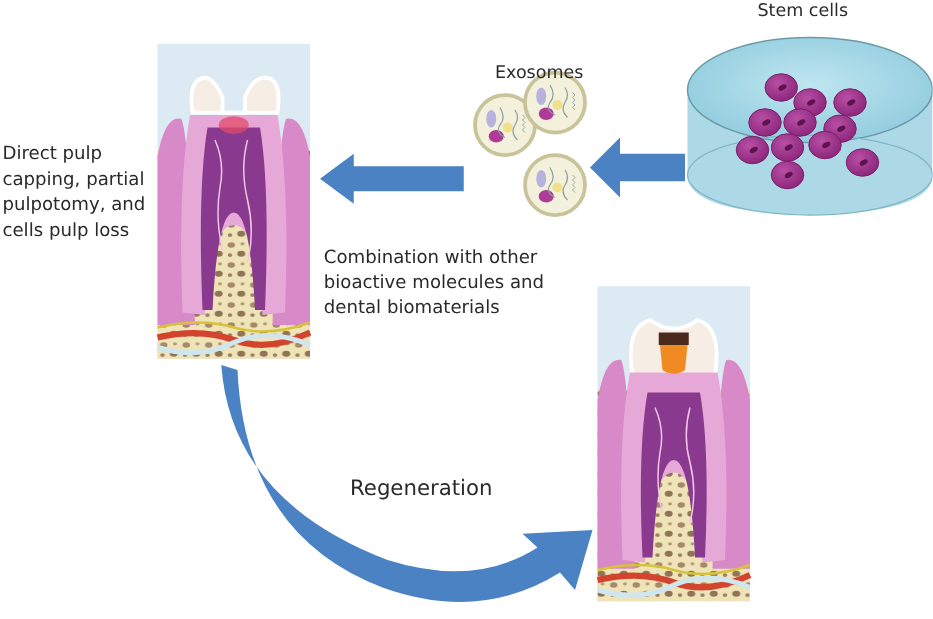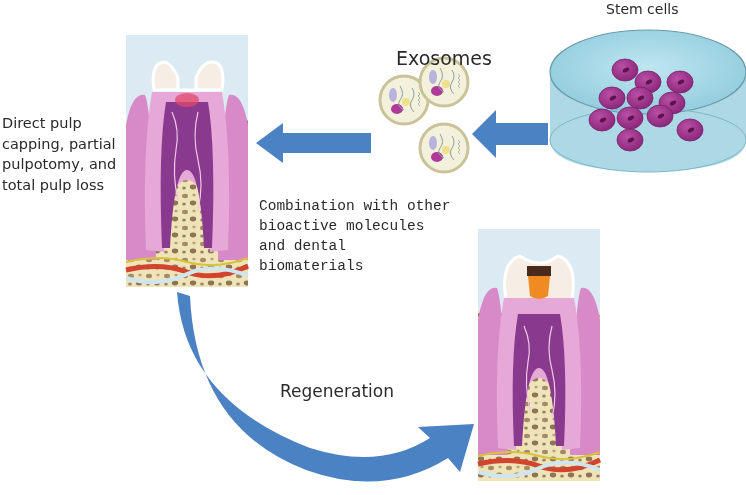--- a/index.html
+++ b/index.html
@@ -1,20 +1,20 @@
 <!DOCTYPE html>
 <html><head>
 <meta charset="utf-8">
 <style>
   html, body { margin:0; padding:0; background:#ffffff; }
   body { width:746px; height:495px; position:relative; overflow:hidden; font-family:"DejaVu Sans", sans-serif; color:#2a2a2a; }
   .label { position:absolute; font-size:14px; line-height:18px; color:#2a2a2a; }
   #lbl-left { left:2px; top:113px; width:125px; font-size:14.5px; line-height:20.5px; }
-  #lbl-combo { left:259px; top:196px; width:200px; font-size:14.5px; line-height:20px;font-family:Liberation Mono, monospace; }
-  #lbl-exo { left:396px; top:49px; font-size:19px; }
+  #lbl-combo { left:259px; top:196px; width:200px; font-size:14.5px; line-height:20px; }
+  #lbl-exo { left:396px; top:49px; font-size:14px; }
   #lbl-stem { left:606px; top:0; font-size:14px; }
   #lbl-regen { left:280px; top:382px; font-size:17px; }
   svg.layer { position:absolute; left:0; top:0; }
 </style>
 </head>
 <body>
 
 <svg class="layer" width="746" height="495" viewBox="0 0 746 495">
   <defs>
     <pattern id="bonePat" width="18" height="16" patternUnits="userSpaceOnUse">
@@ -151,15 +151,15 @@
       </g>
     </g>
 
   <path d="M548,123 L548,145 L496,145 L496,158 L472,134 L496,110 L496,123 Z" fill="#4a82c4"></path>
   <path d="M371,133 L371,153 L283,153 L283,163 L256,143 L283,123 L283,133 Z" fill="#4a82c4"></path>
   <path d="M177,292 Q185,400 310,448 Q380,470 430,438 L418,427 L474,424 L460,472 L448,458 Q384,498 306,470 Q196,428 190,296 Z" fill="#4a82c4"></path>
 </svg>
 
 <div id="lbl-stem" class="label">Stem cells</div>
 <div id="lbl-exo" class="label">Exosomes</div>
-<div id="lbl-left" class="label">Direct pulp capping, partial pulpotomy, and total pulp loss</div>
+<div id="lbl-left" class="label">Direct pulp capping, partial pulpotomy, and cells pulp loss</div>
 <div id="lbl-combo" class="label">Combination with other bioactive molecules and dental biomaterials</div>
 <div id="lbl-regen" class="label">Regeneration</div>
 
 </body></html>

